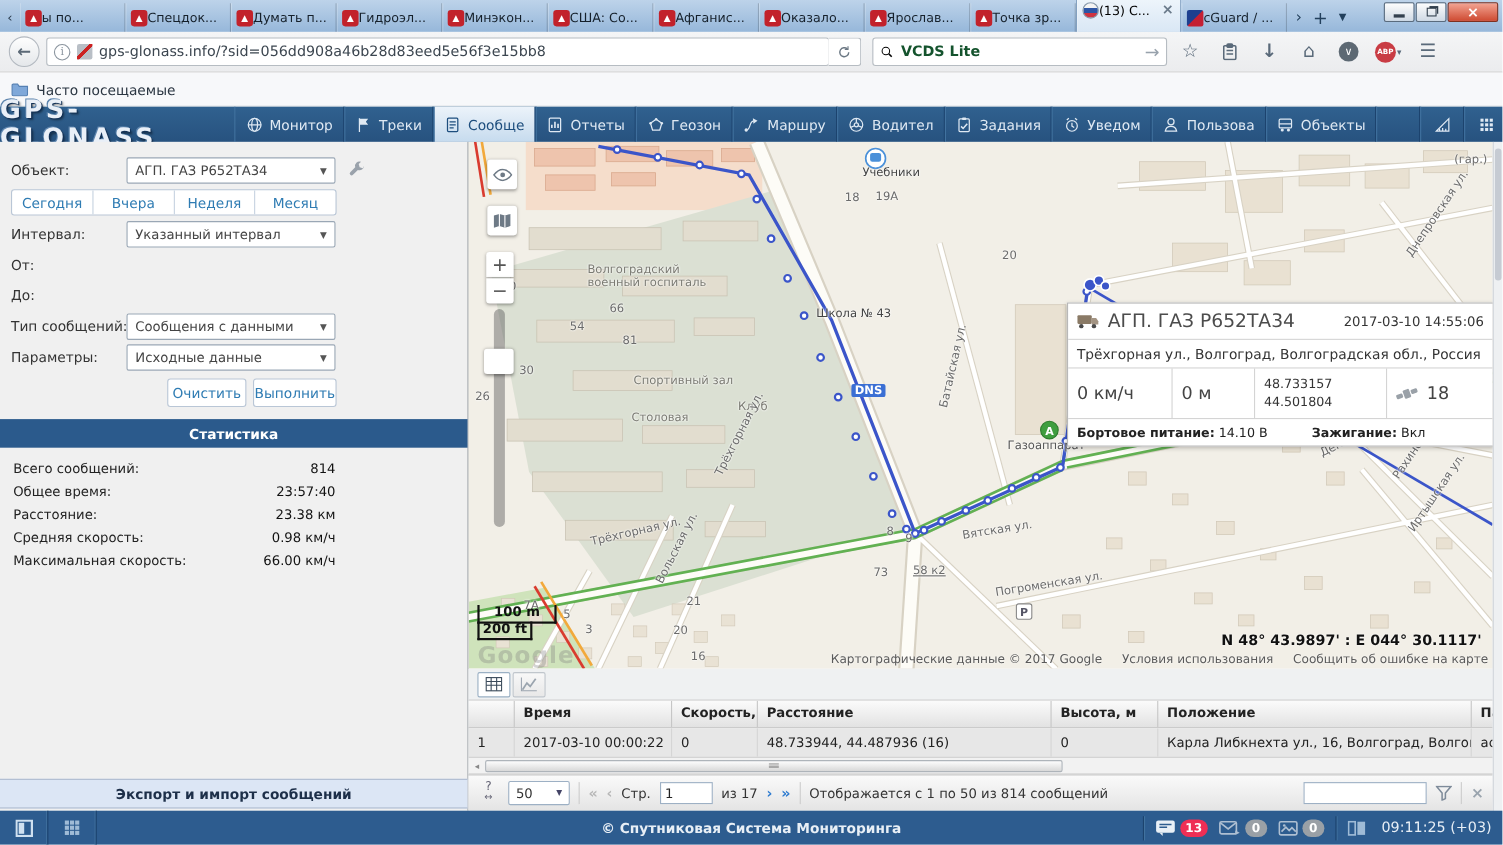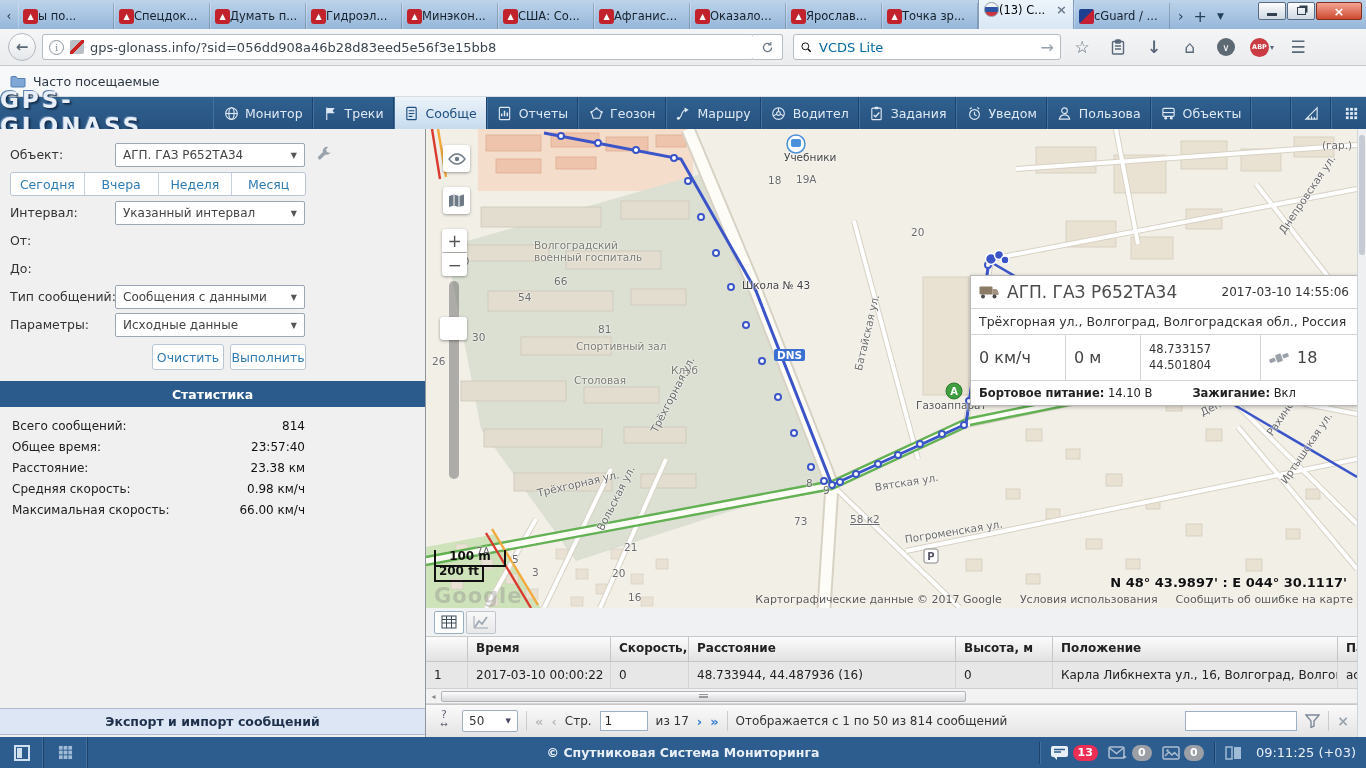--- a/index.html
+++ b/index.html
@@ -28,21 +28,21 @@
 
 .btoolbar{position:absolute;left:0;top:29px;width:1366px;height:37px;background:linear-gradient(#f4f5f6,#ebecee);border-bottom:1px solid #c8c8c8;display:flex;align-items:center;padding:0 8px;gap:6px;}
 .backbtn{width:28px;height:28px;border-radius:50%;border:1px solid #b3b9c0;background:linear-gradient(#fefefe,#e4e7ea);display:flex;align-items:center;justify-content:center;color:#5c6a77;font-size:15px;font-weight:bold;flex:none;}
 .urlfield{width:712px;height:26px;background:#fff;border:1px solid #b6bcc2;border-radius:3px;display:flex;align-items:center;padding:0 6px;gap:6px;flex:none;}
 .urlfield .url-text{font-size:13px;color:#3c4650;white-space:nowrap;overflow:hidden;flex:1;}
 .info-ic{width:15px;height:15px;border:1px solid #8a949e;border-radius:50%;color:#8a949e;font-size:10px;font-family:"DejaVu Serif",serif;display:flex;align-items:center;justify-content:center;flex:none;}
 .plugin-ic{width:14px;height:14px;background:#b9bfc6;border-radius:2px;position:relative;flex:none;}
 .plugin-ic::after{content:"";position:absolute;inset:0;background:linear-gradient(135deg,transparent 42%,#c22 42% 58%,transparent 58%);}
 .reloadbox{width:30px;height:26px;border:1px solid #b6bcc2;border-left:none;border-radius:0 3px 3px 0;margin-left:-7px;display:flex;align-items:center;justify-content:center;background:#fff;flex:none;}
 .searchfield{width:268px;height:26px;background:#fff;border:1px solid #b6bcc2;border-radius:3px;display:flex;align-items:center;padding:0 6px;gap:6px;flex:none;margin-left:4px;}
-.searchfield .s-text{font-size:13px;color:#0369a1;flex:1;}
+.searchfield .s-text{font-size:13px;color:#14532d;flex:1;font-weight:bold;}
 .tb-ic{width:30px;height:30px;display:flex;align-items:center;justify-content:center;color:#5a6a7a;font-size:17px;flex:none;}
 .pocket-ic{width:18px;height:18px;border-radius:50%;background:#5d6973;color:#fff;font-size:10px;display:flex;align-items:center;justify-content:center;}
 .abp-ic{width:19px;height:19px;border-radius:50%;background:#c93c44;color:#fff;font-size:6.5px;font-weight:bold;display:flex;align-items:center;justify-content:center;letter-spacing:0;}
 .abp-caret{font-size:8px;color:#5a6a7a;margin-left:1px;}
 
 
 .bookmarksbar{position:absolute;left:0;top:66px;width:1366px;height:31px;background:#f7f8fa;border-bottom:1px solid #d9dde2;display:flex;align-items:center;padding:0 10px;gap:7px;}
 .bookmarksbar .bm-label{font-size:12.5px;color:#2b3642;}
 
 
@@ -675,38 +675,38 @@
       <rect x="498" y="420" width="14" height="14" rx="2" fill="#fff" stroke="#888"></rect>
       <text x="505" y="431" font-size="10" font-weight="bold" fill="#556" text-anchor="middle">P</text>
     </svg>
     <div>
         <div class="map-label" style="left: 358px; top: 22px; color: rgb(68, 68, 68);">Учебники</div>
         <div class="map-label" style="left: 370px; top: 44px;">19А</div>
         <div class="map-label" style="left: 342px; top: 45px;">18</div>
         <div class="map-label" style="left: 485px; top: 97px;">20</div>
         <div class="map-label" style="left: 316px; top: 150px; color: rgb(68, 68, 68);">Школа № 43</div>
         <div class="map-label" style="left: 108px; top: 110px; color: rgb(122, 122, 114); width: 112px; white-space: normal; ">Волгоградский военный госпиталь</div>
-        <div class="map-label" style="left: 140px; top: 194px; margin-left: 32px;">81</div>
+        <div class="map-label" style="left: 140px; top: 175px;">81</div>
         <div class="map-label" style="left: 150px; top: 211px; color: rgb(122, 122, 114);">Спортивный зал</div>
         <div class="map-label" style="left: 148px; top: 245px; color: rgb(122, 122, 114);">Столовая</div>
         <div class="map-label" style="left: 245px; top: 235px; color: rgb(122, 122, 114);">Клуб</div>
         <div class="map-label" style="left: 222px; top: 300px; transform: rotate(-63deg);">Трёхгорная ул.</div>
         <div class="map-label" style="left: 110px; top: 358px; transform: rotate(-13deg);">Трёхгорная ул.</div>
         <div class="map-label" style="left: 168px; top: 398px; transform: rotate(-63deg);">Вольская ул.</div>
         <div class="map-label" style="left: 426px; top: 240px; transform: rotate(-77deg);">Батайская ул.</div>
         <div class="map-label" style="left: 448px; top: 352px; transform: rotate(-9deg);">Вятская ул.</div>
         <div class="map-label" style="left: 478px; top: 404px; transform: rotate(-9deg);">Погроменская ул.</div>
         <div class="map-label" style="left: 772px; top: 278px; transform: rotate(-26deg);">Денисовская ул.</div>
         <div class="map-label" style="left: 838px; top: 302px; transform: rotate(-56deg);">Рахинская ул.</div>
         <div class="map-label" style="left: 852px; top: 350px; transform: rotate(-56deg);">Иртышская ул.</div>
         <div class="map-label" style="left: 850px; top: 100px; transform: rotate(-56deg);">Днепровская ул.</div>
         <div class="map-label" style="left: 896px; top: 10px;">(гар.)</div>
         <div class="map-label" style="left: 490px; top: 270px; color: rgb(85, 85, 85);">Газоаппарат</div>
         <div class="map-label chip" style="left: 348px; top: 220px;">DNS</div>
-        <div class="map-label" style="left: 424px; top: 384px; text-decoration: underline;">58 к2</div>
+        <div class="map-label" style="left: 404px; top: 384px; text-decoration: underline;">58 к2</div>
         <div class="map-label" style="left: 368px; top: 386px;">73</div>
         <div class="map-label" style="left: 380px; top: 348px;">8</div>
         <div class="map-label" style="left: 397px; top: 355px;">9</div>
         <div class="map-label" style="left: 50px; top: 416px;">7А</div>
         <div class="map-label" style="left: 86px; top: 424px;">5</div>
         <div class="map-label" style="left: 106px; top: 437px;">3</div>
         <div class="map-label" style="left: 198px; top: 412px;">21</div>
         <div class="map-label" style="left: 186px; top: 438px;">20</div>
         <div class="map-label" style="left: 202px; top: 462px;">16</div>
         <div class="map-label" style="left: 6px; top: 226px;">26</div>

